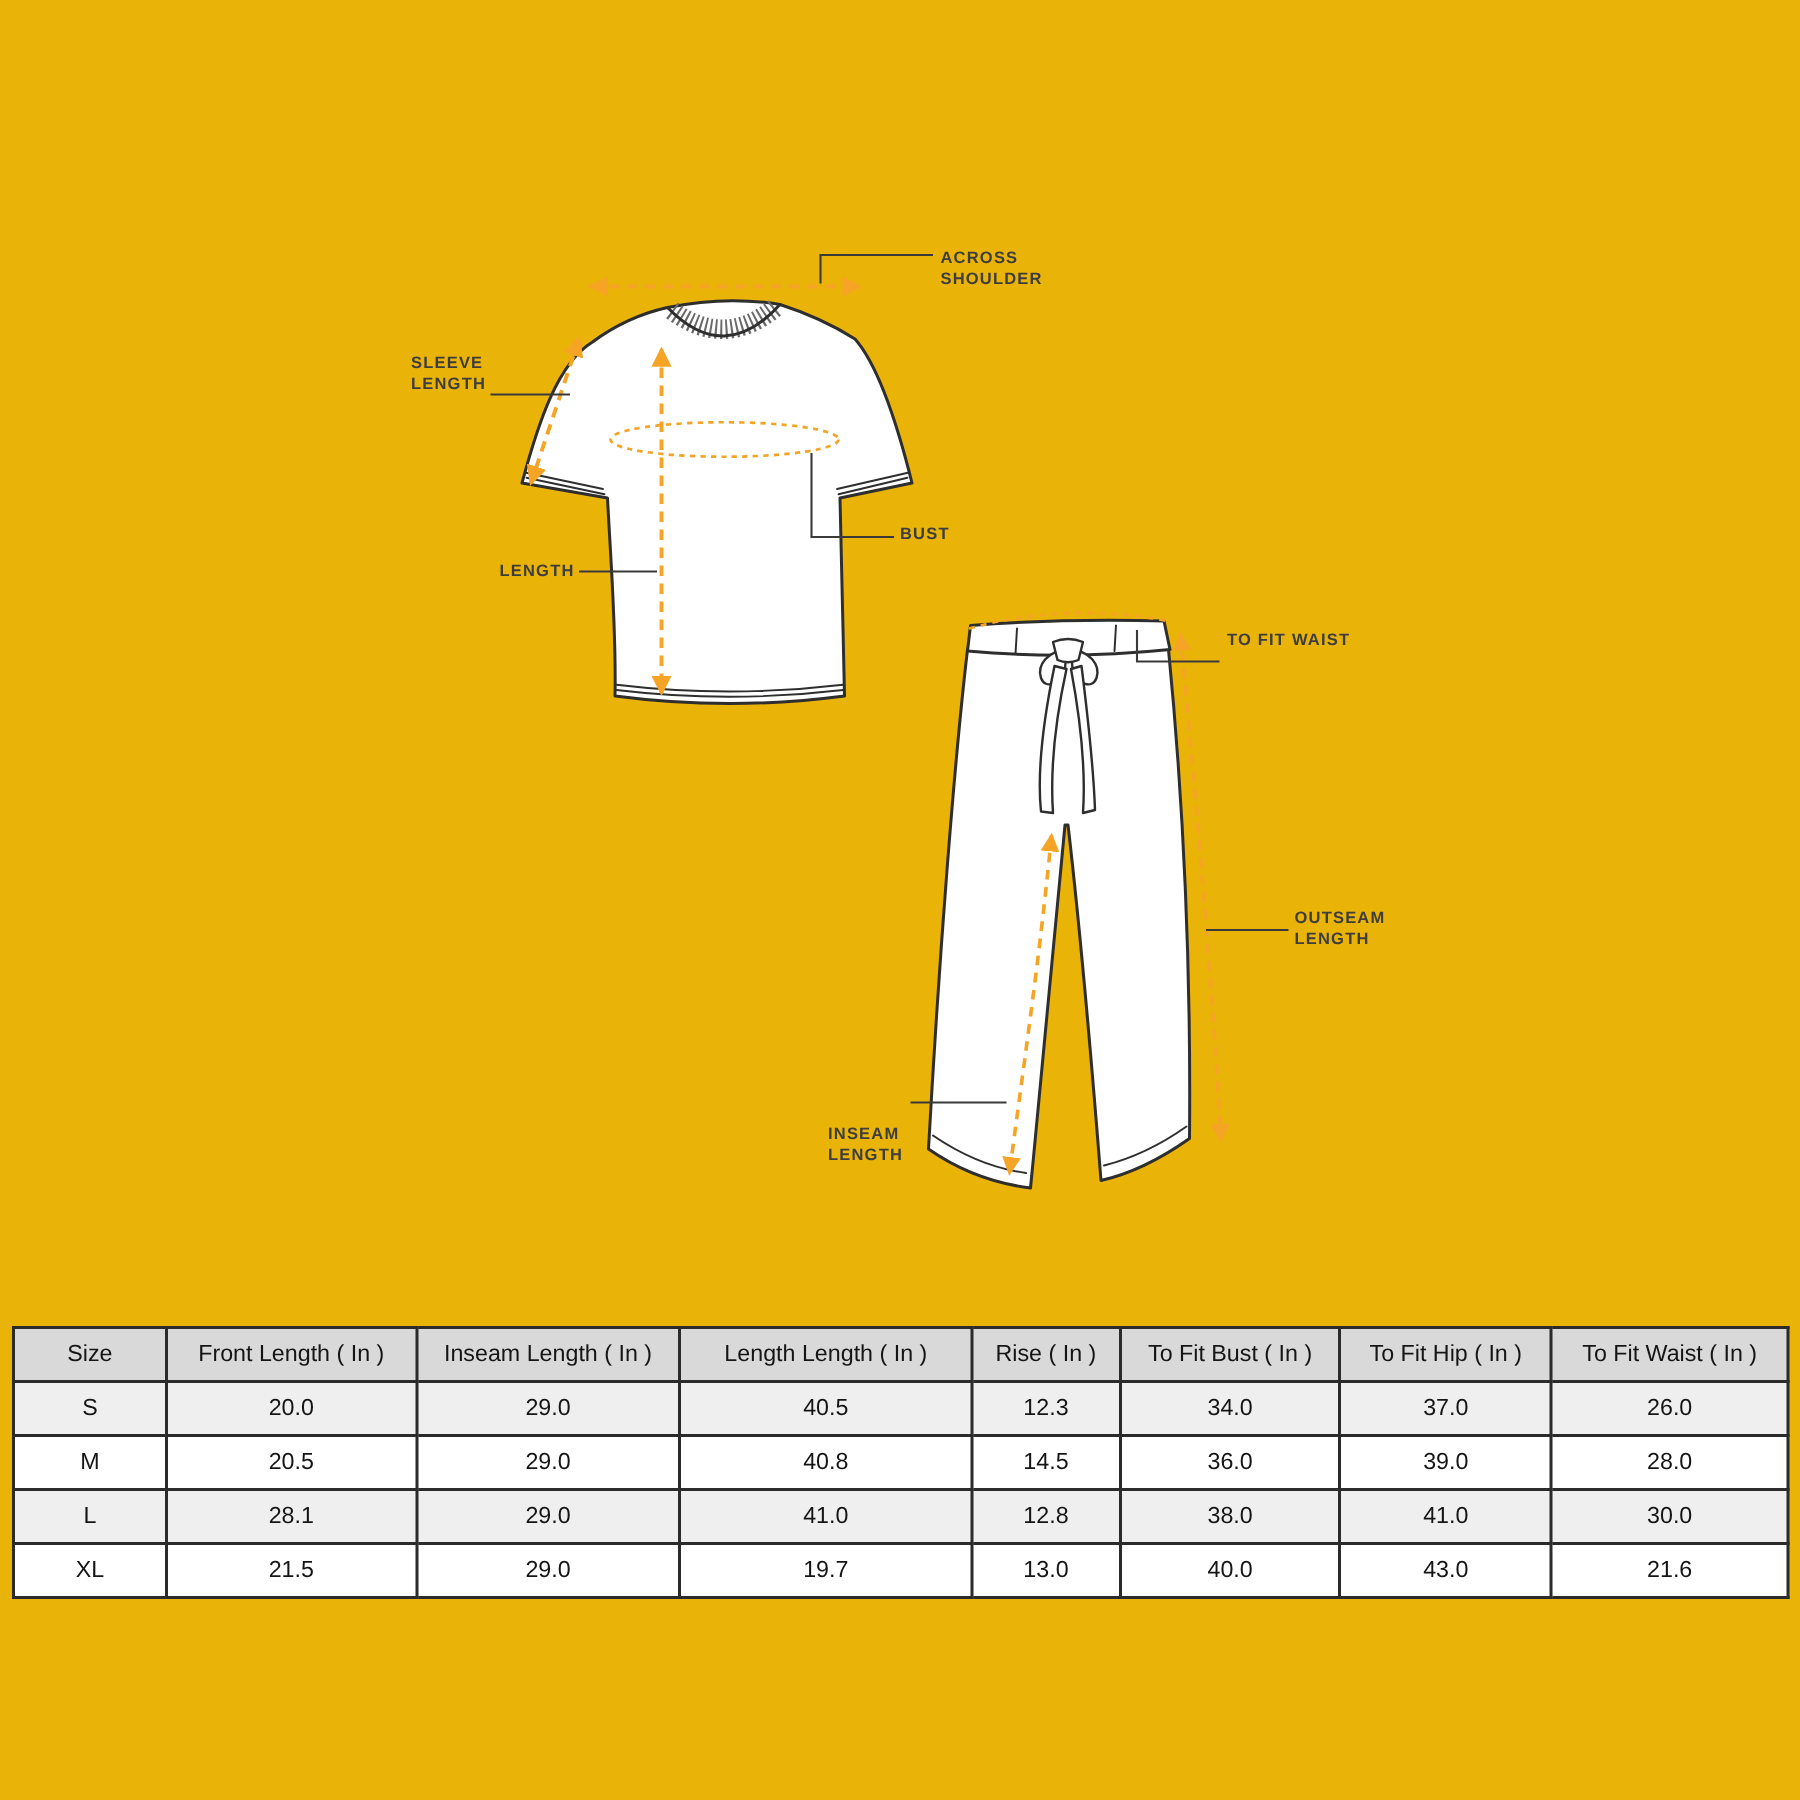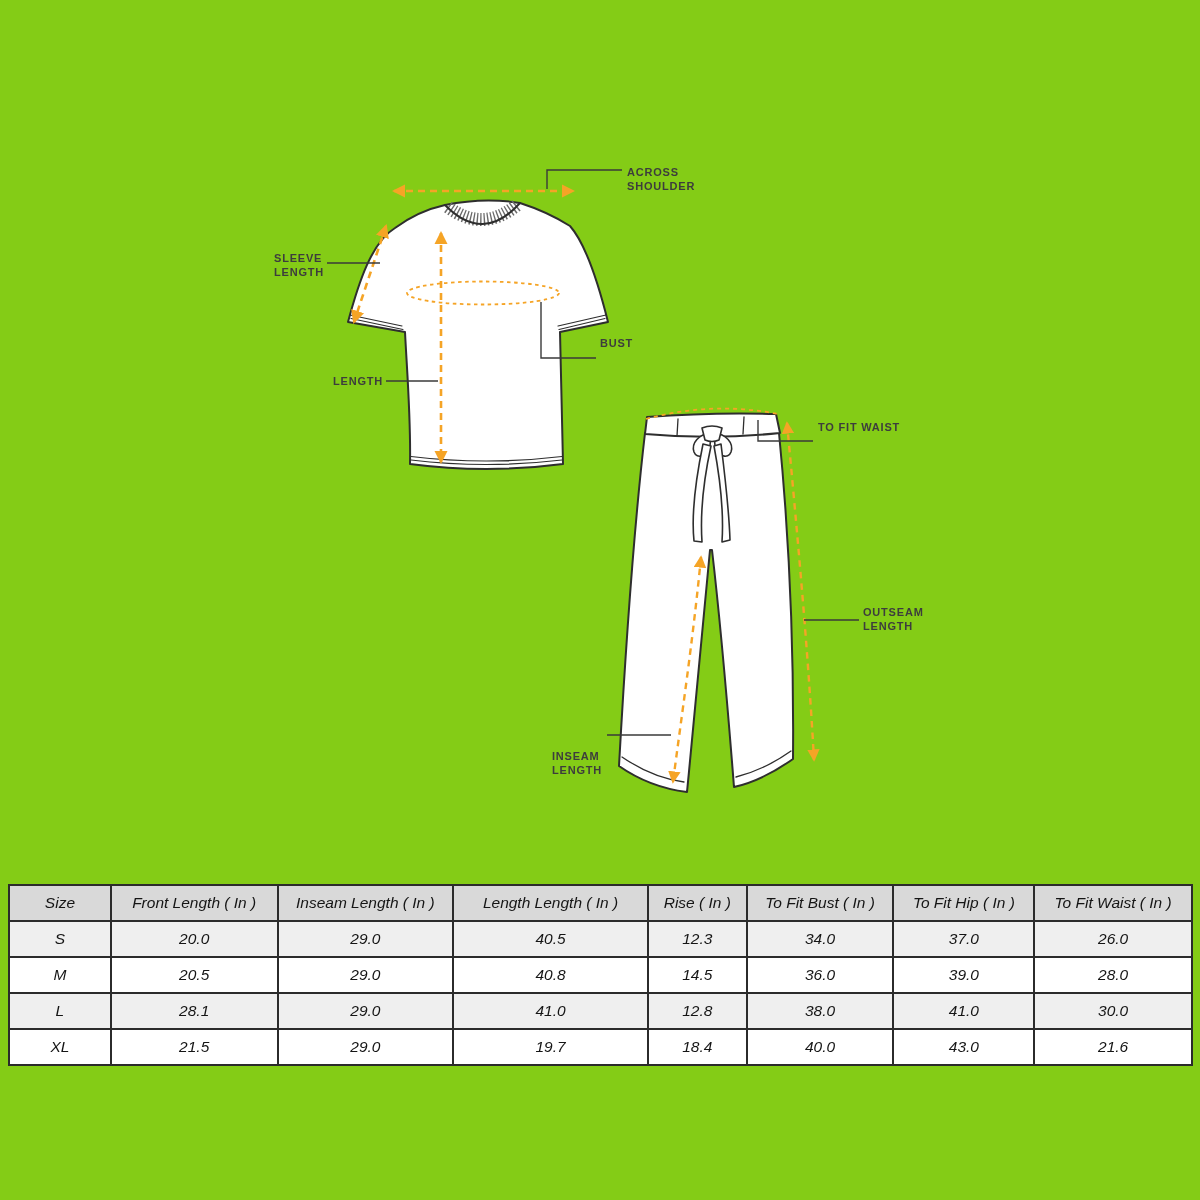--- a/index.html
+++ b/index.html
@@ -1,33 +1,33 @@
 <!DOCTYPE html>
 <html><head>
 <meta charset="utf-8">
 <style>
   html,body { margin:0; padding:0; background:#ffffff; }
   .canvas {
-    position:relative; width:1200px; height:1200px; background:#84cc16;
+    position:relative; width:1200px; height:1200px; background:#eab308;
     font-family:"Liberation Sans", sans-serif; overflow:hidden;
   }
   .diagram { position:absolute; left:0; top:0; width:1200px; height:884px; }
   .diagram svg { display:block; }
   .dlabel {
     position:absolute; font-size:11px; font-weight:600; letter-spacing:0.8px;
     color:#3d3d3d; line-height:14px; white-space:pre-line;
   }
   table.size-table {
     position:absolute; left:8px; top:884px; width:1185px;
     border-collapse:collapse; table-layout:fixed;
     font-size:15.5px; color:#151515;
   }
   table.size-table th, table.size-table td {
     border:2px solid #2b2b2b; text-align:center; vertical-align:middle;
-    padding:0; height:34px; font-weight:400;font-style:italic;
+    padding:0; height:34px; font-weight:400;
   }
   table.size-table thead th { background:#d9d9d9; }
   table.size-table tr.alt td { background:#efefef; }
   table.size-table tr.plain td { background:#ffffff; }
 </style>
 </head>
 <body>
 
 <div class="canvas">
 
@@ -98,23 +98,23 @@
         <path d="M 541,302 L 541,358 L 596,358"></path>
         <path d="M 386,381 L 438,381"></path>
         <path d="M 758,420 L 758,441 L 813,441"></path>
         <path d="M 804,620 L 859,620"></path>
         <path d="M 607,735 L 671,735"></path>
       </g>
     </svg>
 
     <div class="dlabel" style="left:627px; top:165px;">ACROSS
 SHOULDER</div>
-    <div class="dlabel" style="left:274px; top:251px;">SLEEVE
+    <div class="dlabel" style="left:274px; top:235px;">SLEEVE
 LENGTH</div>
-    <div class="dlabel" style="left:600px; top:336px;">BUST</div>
+    <div class="dlabel" style="left:600px; top:349px;">BUST</div>
     <div class="dlabel" style="left:333px; top:374px;">LENGTH</div>
     <div class="dlabel" style="left:818px; top:420px;">TO FIT WAIST</div>
     <div class="dlabel" style="left:863px; top:605px;">OUTSEAM
 LENGTH</div>
     <div class="dlabel" style="left:552px; top:721px;margin-top:28px;">INSEAM
 LENGTH</div>
   </div>
 
   <table class="size-table">
     <colgroup>
@@ -168,21 +168,21 @@
         <td>12.8</td>
         <td>38.0</td>
         <td>41.0</td>
         <td>30.0</td>
       </tr>
       <tr class="plain">
         <td>XL</td>
         <td>21.5</td>
         <td>29.0</td>
         <td>19.7</td>
-        <td>18.4</td>
+        <td>13.0</td>
         <td>40.0</td>
         <td>43.0</td>
         <td>21.6</td>
       </tr>
     </tbody>
   </table>
 
 </div>
 
 </body></html>

